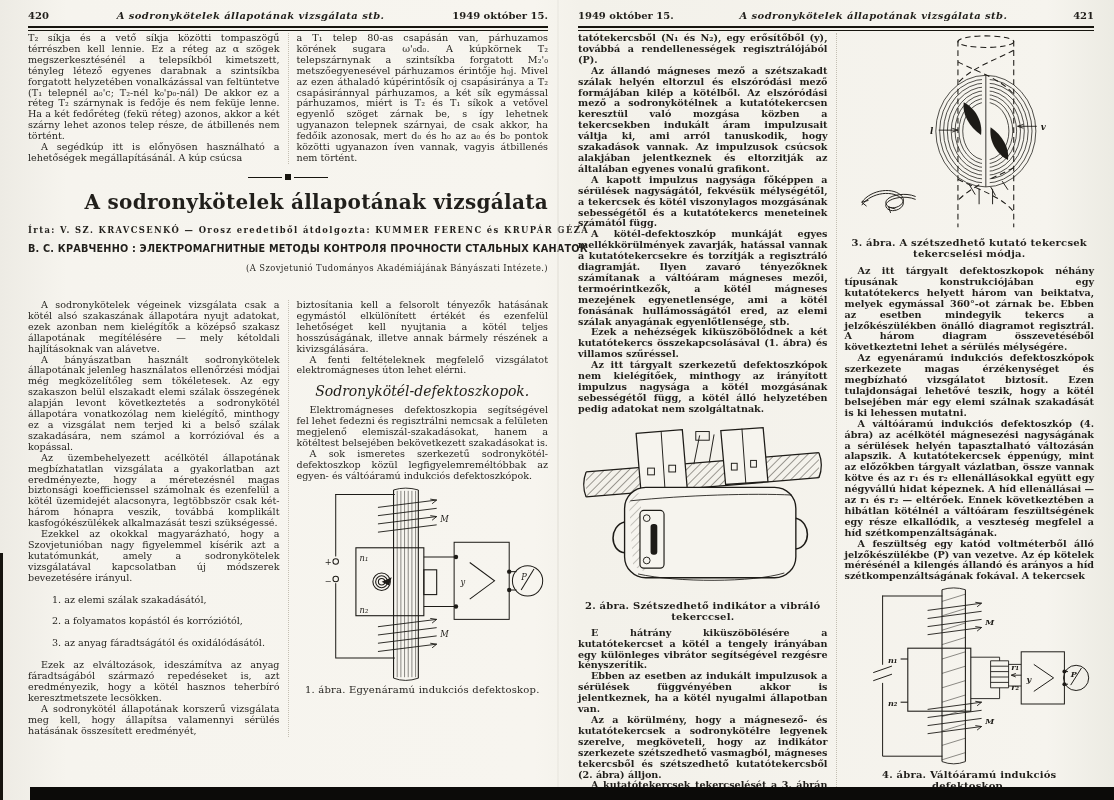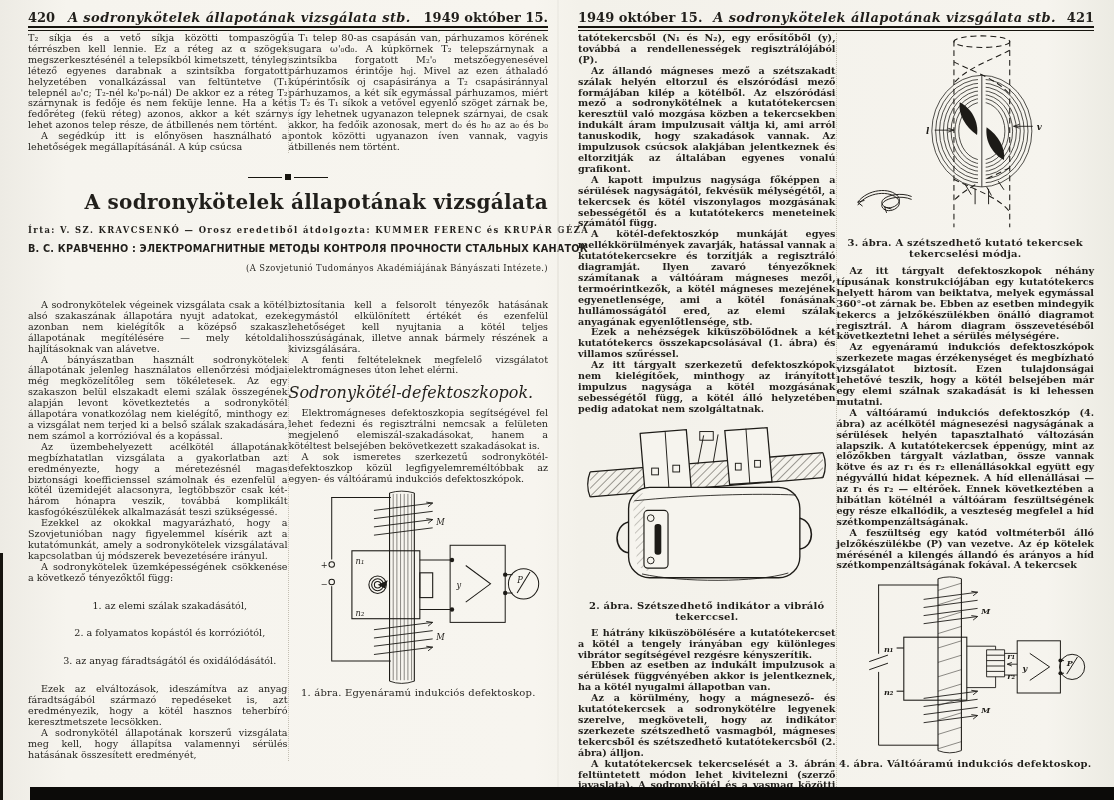--- a/index.html
+++ b/index.html
@@ -5,31 +5,31 @@
   * { box-sizing: border-box; }
   html, body { margin: 0; padding: 0; background: #d8d5ce; }
   .sheet {
     position: relative; width: 1114px; height: 800px; overflow: hidden;
     background: linear-gradient(90deg, #edebe4 0%, #f6f4ee 6%, #f7f5ef 48%, #f3f1ea 52%, #f6f4ee 94%, #ecebe3 100%);
     font-family: "DejaVu Serif", serif; color: #211f1b;
   }
   .abs { position: absolute; }
   
   .pghead { width: 520px; display: flex; justify-content: space-between; align-items: baseline;
-            font-weight: bold; font-size: 13px; text-align: right; }
+            font-weight: bold; font-size: 10px; text-align: right; }
   .pghead .rt { font-style: italic; letter-spacing: 0.4px; }
   .rule2 { width: 520px; height: 5px; border-top: 2px solid #17150f; border-bottom: 1px solid #17150f; }
   
-  .twocol { display: flex; gap: 0; }
+  .twocol { display: flex; gap: 8px; }
   .col { flex: 1; min-width: 0; }
   .csep { width: 0; border-left: 1px dotted #c3beb2; }
   p.bp { margin: 0; font-size: 9.6px; line-height: 10.9px; text-align: justify; text-indent: 13px; }
   p.ni { text-indent: 0; }
-  .list p { text-indent: 24px; text-align: center; margin: 17px 0; font-size: 9.6px; line-height: 10.9px; }
-  .sect-head { font-style: italic; font-size: 16px; margin: 7px 0 6px; font-weight: normal; }
+  .list p { text-indent: 24px; text-align: left; margin: 11px 0; font-size: 9.6px; line-height: 10.9px; }
+  .sect-head { font-style: italic; text-align: center; font-size: 14px; margin: 7px 0 6px; font-weight: normal; }
   
   .divider { width: 520px; display: flex; justify-content: center; align-items: center; }
   .divider .dl { width: 34px; border-top: 1.5px solid #17150f; }
   .divider .sq { width: 6px; height: 6px; background: #17150f; margin: 0 3px; }
   
   .title-block { width: 520px; text-align: right; }
   .h1 { font-size: 20px; font-weight: bold; line-height: 24px; letter-spacing: 0.3px; margin: 0; }
   .byline { margin-top: 11px; font-size: 8.4px; font-weight: bold; letter-spacing: 1.4px; white-space: nowrap; }
   .russian { margin-top: 8px; font-family: "DejaVu Sans", sans-serif; font-size: 9.7px; font-weight: bold;
              letter-spacing: 0.2px; white-space: nowrap; }
@@ -80,21 +80,20 @@
     <div class="russian">В. С. КРАВЧЕННО : ЭЛЕКТРОМАГНИТНЫЕ МЕТОДЫ КОНТРОЛЯ ПРОЧНОСТИ СТАЛЬНЫХ КАНАТОК</div>
     <div class="institute">(A Szovjetunió Tudományos Akadémiájának Bányászati Intézete.)</div>
   </div>
 
   <div class="abs twocol" style="left:28px; top:300px; width:520px;">
     <div class="col">
       <p class="bp">A sodronykötelek végeinek vizsgálata csak a kötél alsó szakaszának állapotára nyujt adatokat, ezek azonban nem kielégítők a középső szakasz állapotának megítélésére — mely kétoldali hajlításoknak van alávetve.</p>
       <p class="bp">A bányászatban használt sodronykötelek állapotának jelenleg használatos ellenőrzési módjai még megközelítőleg sem tökéletesek. Az egy szakaszon belül elszakadt elemi szálak összegének alapján levont következtetés a sodronykötél állapotára vonatkozólag nem kielégítő, minthogy ez a vizsgálat nem terjed ki a belső szálak szakadására, nem számol a korrózióval és a kopással.</p>
       <p class="bp">Az üzembehelyezett acélkötél állapotának megbízhatatlan vizsgálata a gyakorlatban azt eredményezte, hogy a méretezésnél magas biztonsági koefficienssel számolnak és ezenfelül a kötél üzemidejét alacsonyra, legtöbbször csak két-három hónapra veszik, továbbá komplikált kasfogókészülékek alkalmazását teszi szükségessé.</p>
       <p class="bp">Ezekkel az okokkal magyarázható, hogy a Szovjetunióban nagy figyelemmel kísérik azt a kutatómunkát, amely a sodronykötelek vizsgálatával kapcsolatban új módszerek bevezetésére irányul.</p>
-      <p class="bp">A sodronykötelek üzemképességének csökkenése a következő tényezőktől függ:</p>
       <div class="list">
         <p>1. az elemi szálak szakadásától,</p>
         <p>2. a folyamatos kopástól és korróziótól,</p>
         <p>3. az anyag fáradtságától és oxidálódásától.</p>
       </div>
       <p class="bp">Ezek az elváltozások, ideszámítva az anyag fáradtságából származó repedéseket is, azt eredményezik, hogy a kötél hasznos teherbíró keresztmetszete lecsökken.</p>
       <p class="bp">A sodronykötél állapotának korszerű vizsgálata meg kell, hogy állapítsa valamennyi sérülés hatásának összesített eredményét,</p>
     </div>
     <div class="csep"></div>
     <div class="col">

